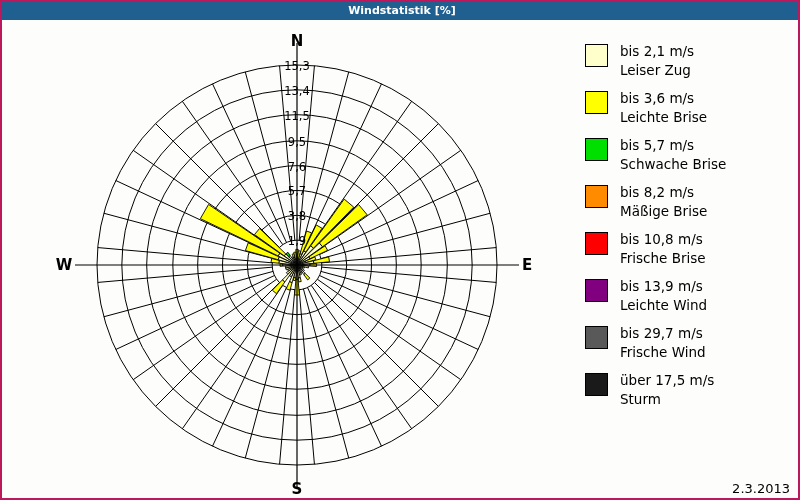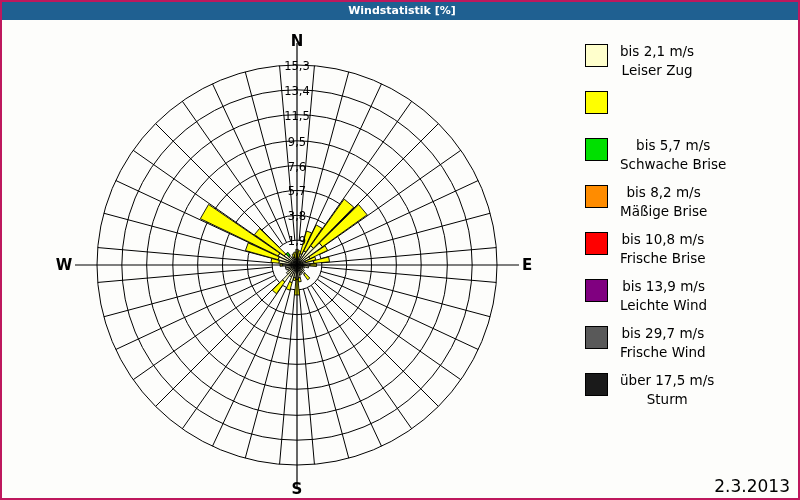--- a/index.html
+++ b/index.html
@@ -56,21 +56,20 @@
     position: absolute;
     left: 583px;
     top: 40px;
     width: 205px;
   }
   .legend-row {
     display: flex;
     align-items: flex-start;
     margin-bottom: 5px;
     height: 42px;
-    text-align: center;
   }
   .swatch {
     width: 23px;
     height: 23px;
     border: 1px solid #000000;
     box-sizing: border-box;
     margin-right: 12px;
     margin-top: 2px;
     flex: 0 0 auto;
   }
@@ -80,21 +79,21 @@
     color: #000000;
     white-space: nowrap;
   }
   .legend-text div {
     white-space: nowrap;
   }
   #datestamp {
     position: absolute;
     right: 8px;
     bottom: 2px;
-    font-size: 17px;
+    font-size: 13px;
     color: #000000;
     text-align: right;
   }
   .tick-label {
     font-size: 11.5px;
     fill: #000000;
     text-anchor: middle;
     font-family: "DejaVu Sans", sans-serif;
   }
 </style>
@@ -240,20 +239,24 @@
   <div id="legend">
     <div class="legend-row">
       <span class="swatch" style="background: rgb(255, 255, 204);"></span>
       <span class="legend-text">
         <div>bis 2,1 m/s</div>
         <div>Leiser Zug</div>
       </span>
     </div>
     <div class="legend-row">
       <span class="swatch" style="background: rgb(255, 255, 0);"></span>
+      <span class="legend-text">
+        <div>bis 3,6 m/s</div>
+        <div>Leichte Brise</div>
+      </span>
     </div>
     <div class="legend-row">
       <span class="swatch" style="background: rgb(0, 224, 0);"></span>
       <span class="legend-text">
         <div>bis 5,7 m/s</div>
         <div>Schwache Brise</div>
       </span>
     </div>
     <div class="legend-row">
       <span class="swatch" style="background: rgb(255, 140, 0);"></span>

